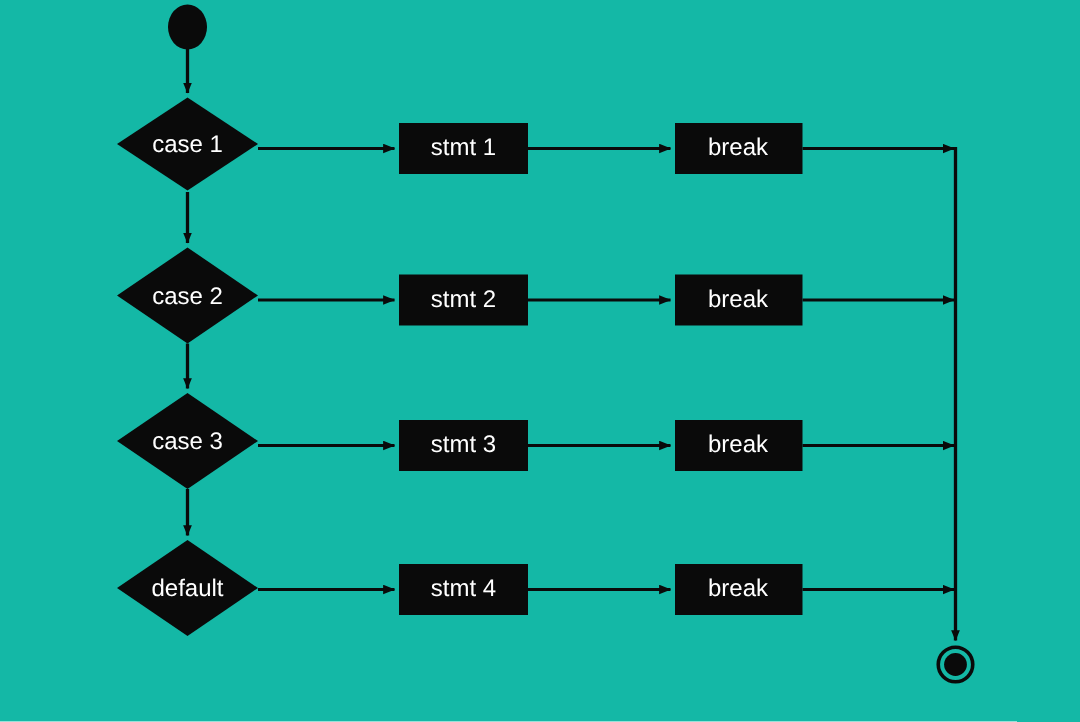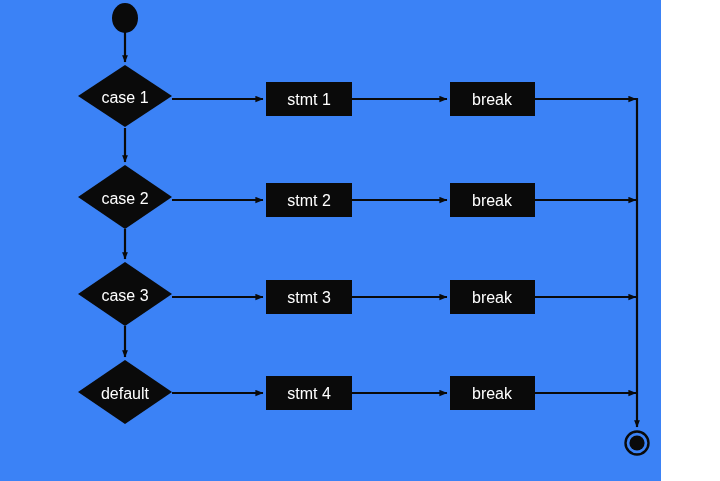--- a/index.html
+++ b/index.html
@@ -2,23 +2,23 @@
 <html><head>
 <meta charset="utf-8">
 <style>
   html, body {
     margin: 0;
     padding: 0;
     background: #ffffff;
   }
   #canvas {
     position: relative;
-    width: 661px;
+    width: 720px;
     height: 481px;
-    background: #3b82f6;
+    background: #14b8a6;
     overflow: hidden;
     font-family: "Liberation Sans", "DejaVu Sans", sans-serif;
   }
   #canvas svg {
     position: absolute;
     top: 0;
     left: 0;
     width: 720px;
     height: 481px;
   }

